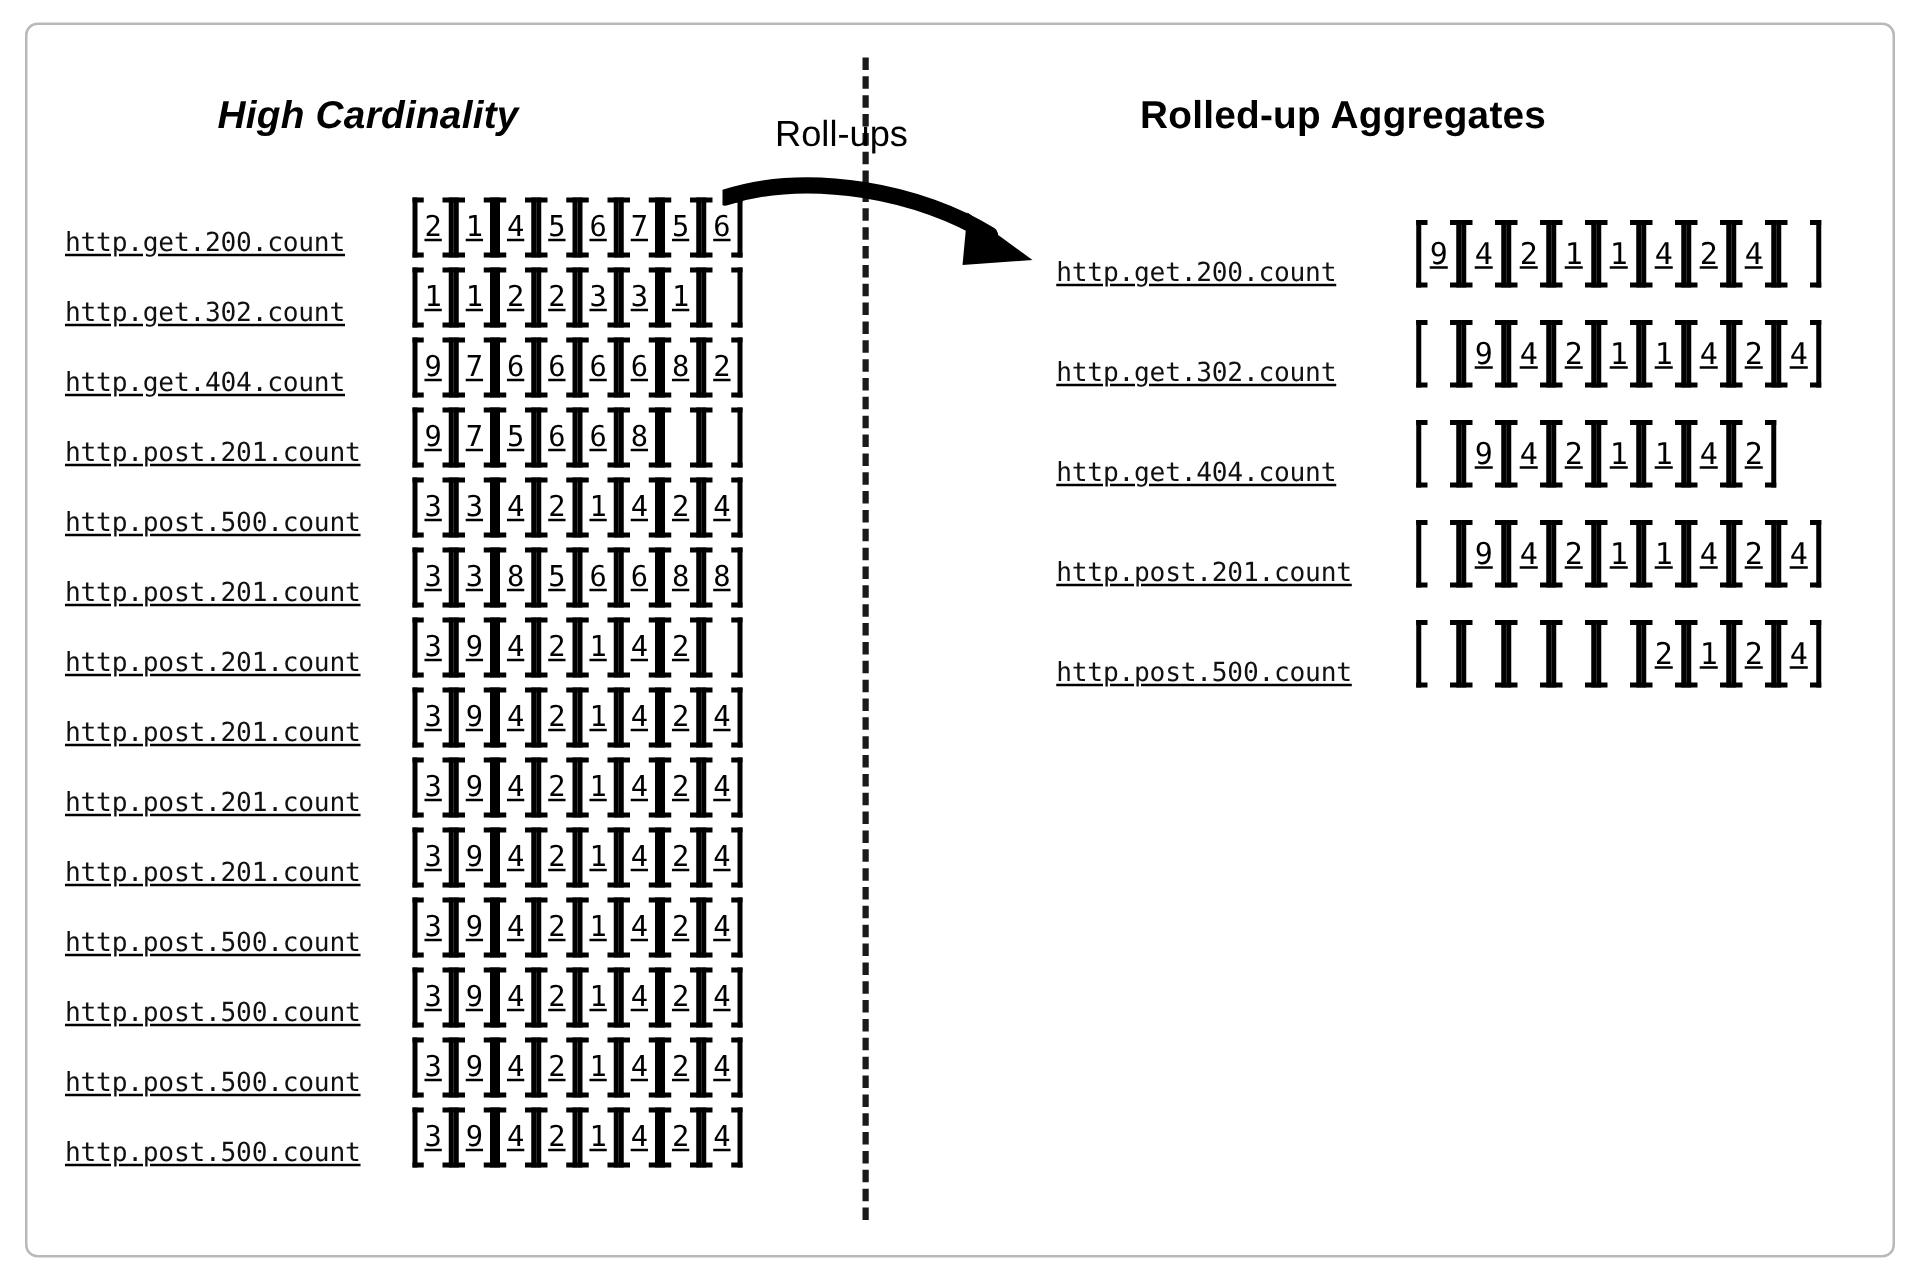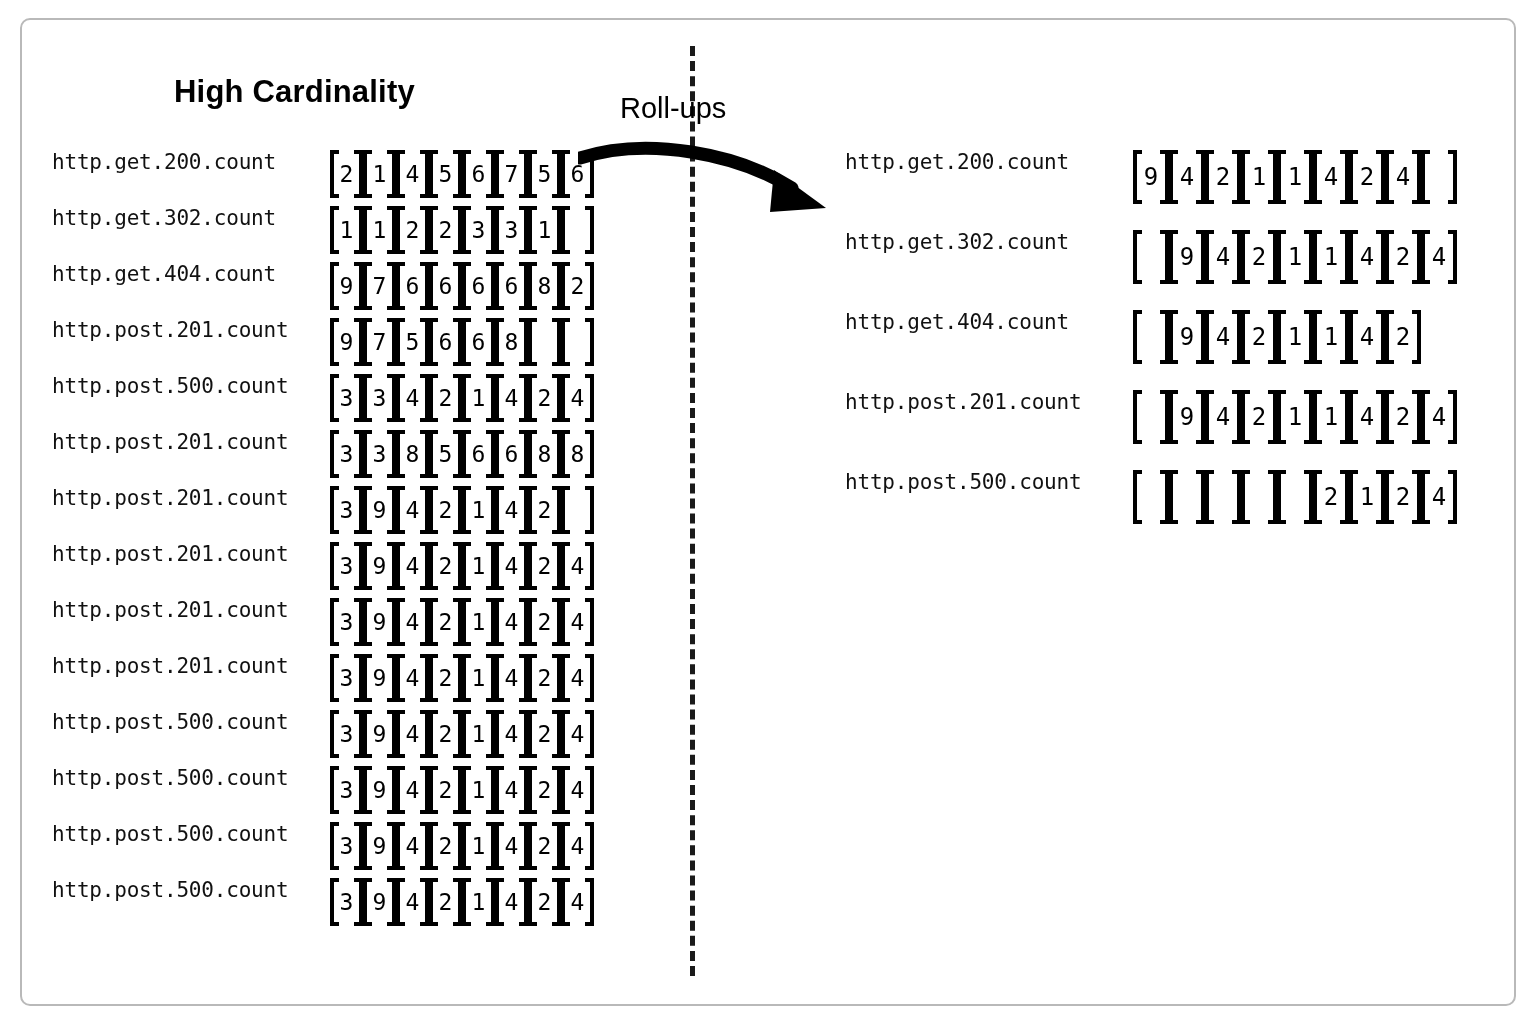--- a/index.html
+++ b/index.html
@@ -40,21 +40,21 @@
     border-left: 5px dashed #1a1a1a;
   }
   .title {
     position: absolute;
     font-weight: bold;
     font-size: 31px;
     color: #000;
     letter-spacing: 0.2px;
     white-space: nowrap;
   }
-  #title-left { left: 174px; top: 74px; }
+  #title-left { left: 174px; top: 74px; font-style: italic; }
   #title-right { left: 912px; top: 74px; }
   #rollups-label {
     position: absolute;
     left: 620px;
     top: 92px;
     font-size: 29px;
     color: #000;
     white-space: nowrap;
   }
   .arrow {
@@ -67,22 +67,23 @@
 
   
   .col {
     position: absolute;
   }
   #col-left { left: 52px; top: 150px; }
   #col-right { left: 845px; top: 150px; }
 
   .row {
     display: flex;
-    align-items: flex-start;
+    align-items: flex-end;
     white-space: nowrap;
+    text-decoration: underline;
   }
   #col-left .row { height: 56px; }
   #col-right .row { height: 80px; }
 
   .label {
     font-family: "DejaVu Sans Mono", monospace;
     font-size: 21px;
     color: #111;
     letter-spacing: -0.2px;
   }
@@ -128,20 +129,21 @@
 </style>
 </head>
 <body>
 
 <div id="canvas">
   <div class="frame"></div>
 
   <div class="divider"></div>
 
   <div class="title" id="title-left">High Cardinality</div>
+  <div class="title" id="title-right">Rolled-up Aggregates</div>
   <div id="rollups-label">Roll-ups</div>
 
   <svg class="arrow" viewBox="0 0 270 80">
     <path d="M2,18 C70,-4 160,14 214,48" stroke="#000" stroke-width="13" fill="none" stroke-linecap="round"></path>
     <polygon points="196,30 248,68 192,72" fill="#000"></polygon>
   </svg>
 
   <div class="col" id="col-left">
       <div class="row">
         <div class="label">http.get.200.count</div>

